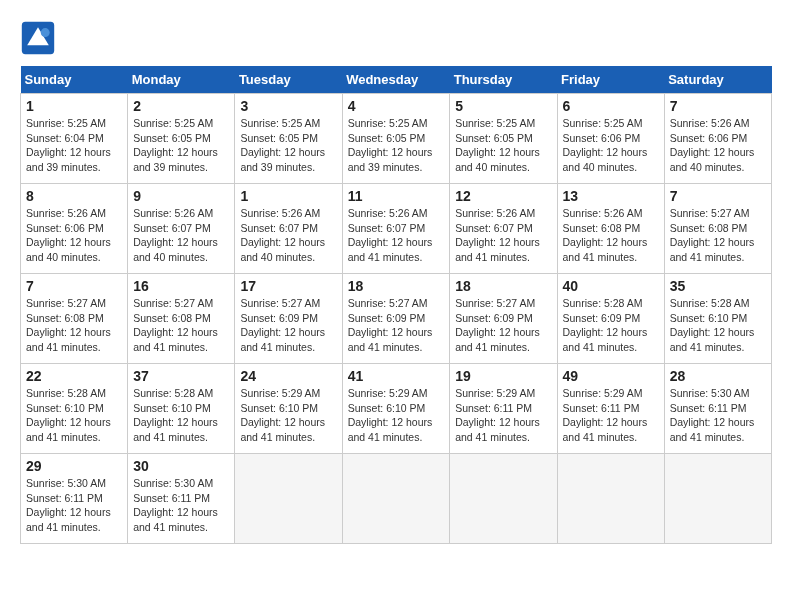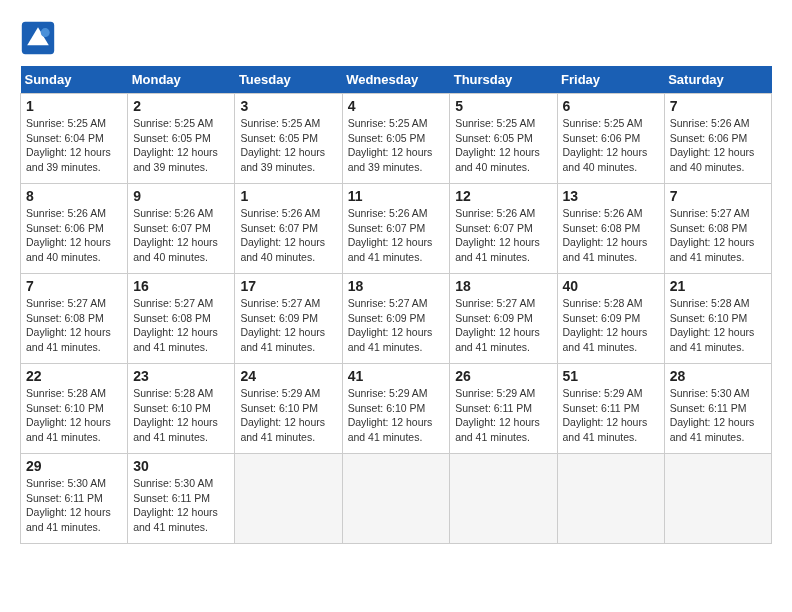--- a/index.html
+++ b/index.html
@@ -255,65 +255,65 @@
 and 41 minutes.</div>
         </td>
         <td>
           <span class="day-number">40</span>
           <div class="day-detail" style="white-space: pre-line;">Sunrise: 5:28 AM
 Sunset: 6:09 PM
 Daylight: 12 hours
 and 41 minutes.</div>
         </td>
         <td>
-          <span class="day-number">21</span>
+          <span class="day-number">35</span>
           <div class="day-detail" style="white-space: pre-line;">Sunrise: 5:28 AM
 Sunset: 6:10 PM
 Daylight: 12 hours
 and 41 minutes.</div>
         </td>
       </tr>
       <tr>
         <td>
           <span class="day-number">22</span>
           <div class="day-detail" style="white-space: pre-line;">Sunrise: 5:28 AM
 Sunset: 6:10 PM
 Daylight: 12 hours
 and 41 minutes.</div>
         </td>
         <td>
-          <span class="day-number">23</span>
+          <span class="day-number">37</span>
           <div class="day-detail" style="white-space: pre-line;">Sunrise: 5:28 AM
 Sunset: 6:10 PM
 Daylight: 12 hours
 and 41 minutes.</div>
         </td>
         <td>
           <span class="day-number">24</span>
           <div class="day-detail" style="white-space: pre-line;">Sunrise: 5:29 AM
 Sunset: 6:10 PM
 Daylight: 12 hours
 and 41 minutes.</div>
         </td>
         <td>
           <span class="day-number">41</span>
           <div class="day-detail" style="white-space: pre-line;">Sunrise: 5:29 AM
 Sunset: 6:10 PM
 Daylight: 12 hours
 and 41 minutes.</div>
         </td>
         <td>
-          <span class="day-number">26</span>
+          <span class="day-number">19</span>
           <div class="day-detail" style="white-space: pre-line;">Sunrise: 5:29 AM
 Sunset: 6:11 PM
 Daylight: 12 hours
 and 41 minutes.</div>
         </td>
         <td>
-          <span class="day-number">51</span>
+          <span class="day-number">49</span>
           <div class="day-detail" style="white-space: pre-line;">Sunrise: 5:29 AM
 Sunset: 6:11 PM
 Daylight: 12 hours
 and 41 minutes.</div>
         </td>
         <td>
           <span class="day-number">28</span>
           <div class="day-detail" style="white-space: pre-line;">Sunrise: 5:30 AM
 Sunset: 6:11 PM
 Daylight: 12 hours

